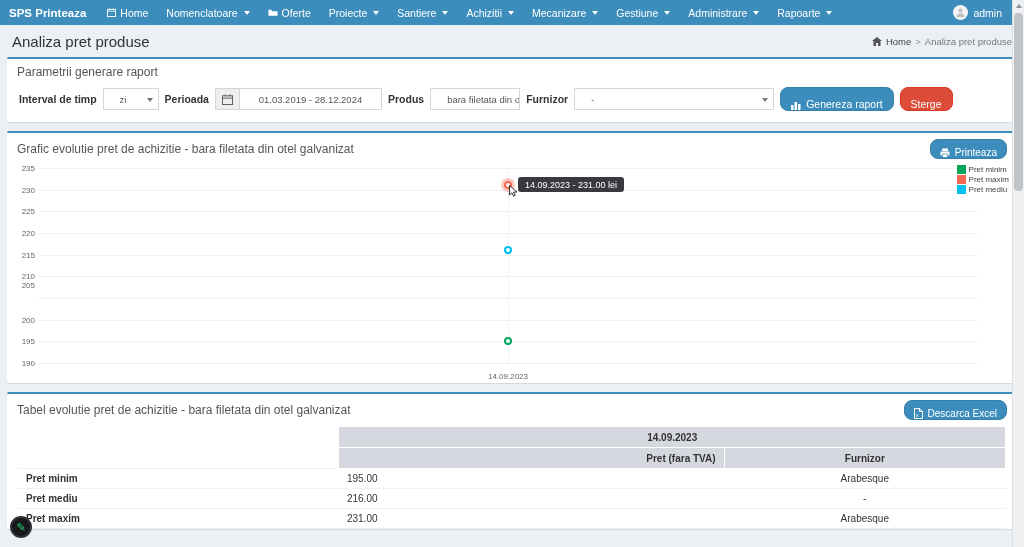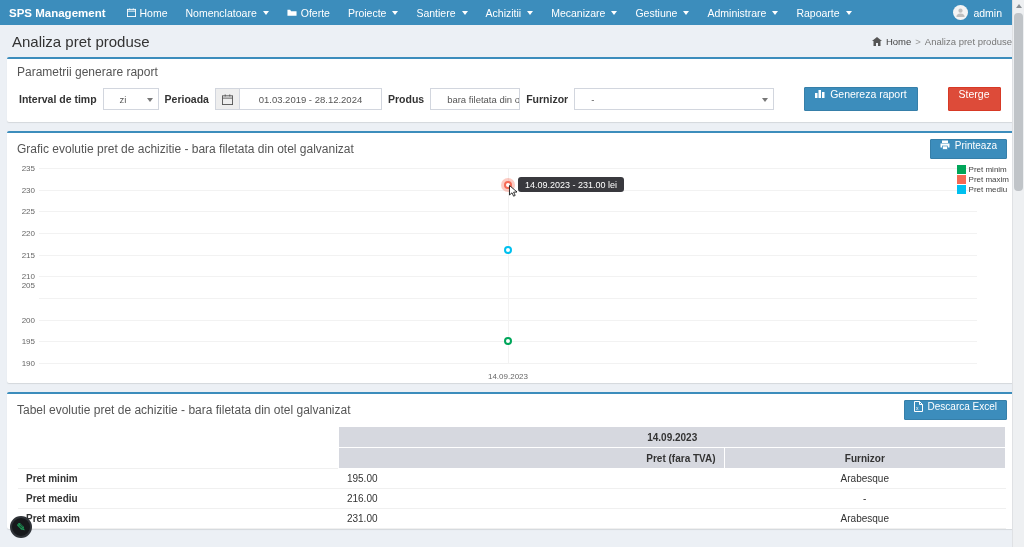--- a/index.html
+++ b/index.html
@@ -54,23 +54,23 @@
   .select .sel-caret { position:absolute; right:5px; top:9px; width:0; height:0;
     border-left:3.5px solid transparent; border-right:3.5px solid transparent;
     border-top:4px solid #777; }
   .sel-interval { width:56px; }
   .sel-furnizor { width:200px; }
   .input-group { display:flex; }
   .addon { width:25px; height:22px; border:1px solid #d2d6de; background:#eee;
     display:flex; align-items:center; justify-content:center; cursor:pointer; }
   .inp-period { width:142px; border-left:none; justify-content:center; }
   .inp-produs { width:90px; white-space:nowrap; overflow:hidden; }
-  .btn { height:24px; border-radius:1px; color:#fff; font-size:10.5px; border:1px solid;
-    display:inline-flex; align-items:flex-start; gap:5px; padding:0 10px; cursor:pointer;
-    white-space:nowrap;margin-left:24px; }
+  .btn { height:24px; border-radius:8px; color:#fff; font-size:10.5px; border:1px solid;
+    display:inline-flex; align-items:flex-end; gap:5px; padding:0 10px; cursor:pointer;
+    white-space:nowrap; }
   .btn-blue { background:#3c8dbc; border-color:#367fa9; }
   .btn-red  { background:#dd4b39; border-color:#d73925; }
   .btn-sm { height:20px; font-size:10px; padding:0 9px; }
 
   
   .chart-wrap { position:relative; height:218px; margin:2px 8px 4px 8px; }
   .plot { position:absolute; left:24px; right:32px; top:3px; bottom:20px; }
   .gline { position:absolute; left:0; right:0; height:1px; background:#f2f2f2; }
   .vline { position:absolute; top:0; bottom:0; left:50%; width:1px; background:#f2f2f2; }
   .ytick { position:absolute; left:-26px; width:22px; text-align:right; font-size:8px;
@@ -109,21 +109,21 @@
   .fab { position:fixed; left:10px; top:516px; width:22px; height:22px; border-radius:50%;
     background:#17191c; border:2px solid #2f3338; color:#21c96e; font-size:11px;
     display:flex; align-items:center; justify-content:center; cursor:pointer; z-index:60; }
 
   svg { display:block; }
 </style>
 </head>
 <body>
 
 <div class="navbar">
-  <div class="brand">SPS Management</div>
+  <div class="brand">SPS Printeaza</div>
 
   <div class="nav-item">
     <span class="nav-ico">
       <svg width="9" height="9" viewBox="0 0 10 10">
           <rect x="0.5" y="1.5" width="9" height="8" fill="none" stroke="#fff"></rect>
           <line x1="0.5" y1="3.5" x2="9.5" y2="3.5" stroke="#fff"></line>
           <line x1="3" y1="0.5" x2="3" y2="2" stroke="#fff"></line>
           <line x1="7" y1="0.5" x2="7" y2="2" stroke="#fff"></line>
         </svg>
     </span>

